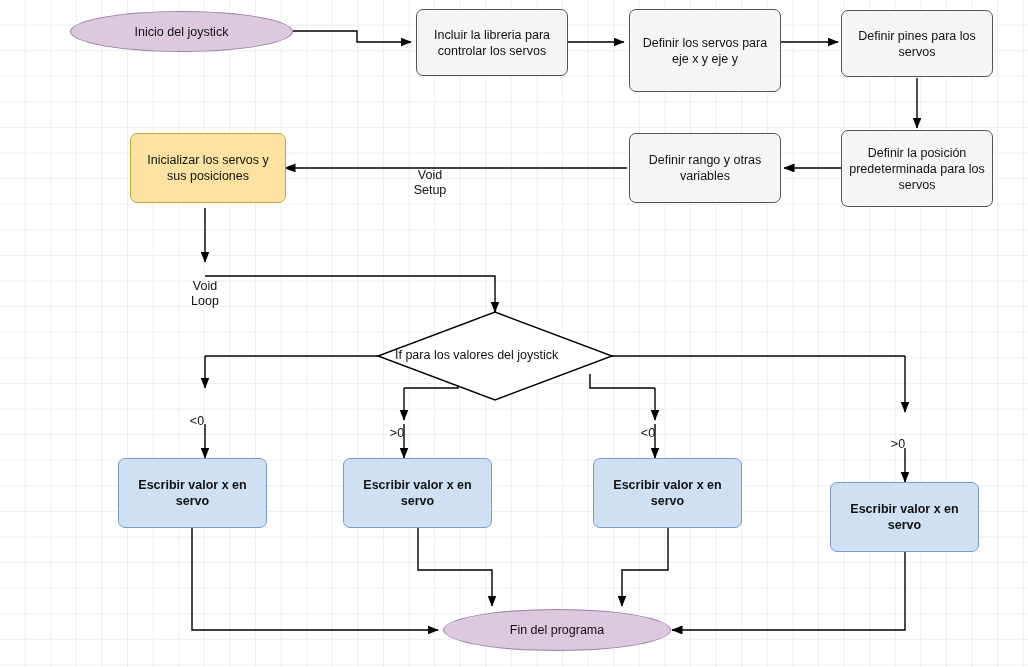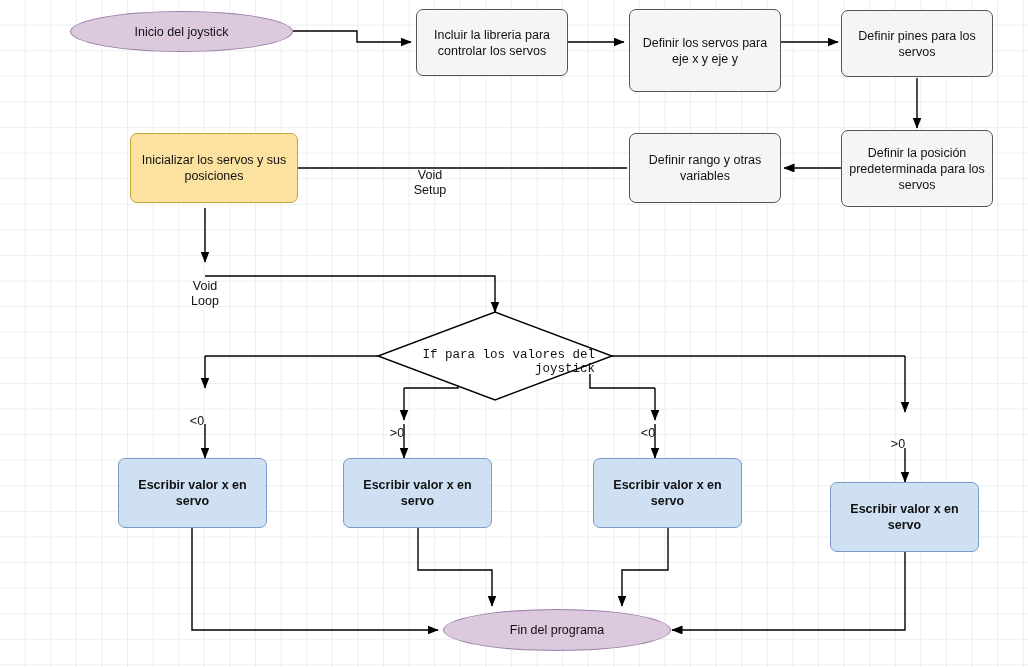--- a/index.html
+++ b/index.html
@@ -72,23 +72,22 @@
     color: #111111;
     text-align: center;
     z-index: 3;
     background: transparent;
     white-space: pre-line;
   }
   .decision-label {
     position: absolute;
     font-size: 12.5px;
     color: #111111;
-    text-align: right;
+    text-align: left;
     z-index: 3;
-    font-family: Liberation Mono, monospace;
   }
 </style>
 </head>
 <body>
 
 <div id="canvas">
 
   <svg id="svg-layer" viewBox="0 0 1028 667">
     <defs>
       <marker id="arrow" markerWidth="9" markerHeight="9" refX="7.5" refY="3.2" orient="auto" markerUnits="strokeWidth">
@@ -160,21 +159,21 @@
   </div>
 
   <div class="node proc" style="left:841px; top:130px; width:152px; height:77px;">
     <span>Definir la posición predeterminada para los servos</span>
   </div>
 
   <div class="node proc" style="left:629px; top:133px; width:152px; height:70px;">
     <span>Definir rango y otras variables</span>
   </div>
 
-  <div class="node proc-yellow" style="left:130px; top:133px; width:168px; height:70px;">
+  <div class="node proc-yellow" style="left:130px; top:133px; width:156px; height:70px;">
     <span>Inicializar los servos y sus posiciones</span>
   </div>
 
   <div class="decision-label" style="left:395px; top:348px; width:200px;">
     <span>If para los valores del joystick</span>
   </div>
 
   <div class="node proc-blue" style="left:118px; top:458px; width:149px; height:70px;">
     <span>Escribir valor x en servo</span>
   </div>

